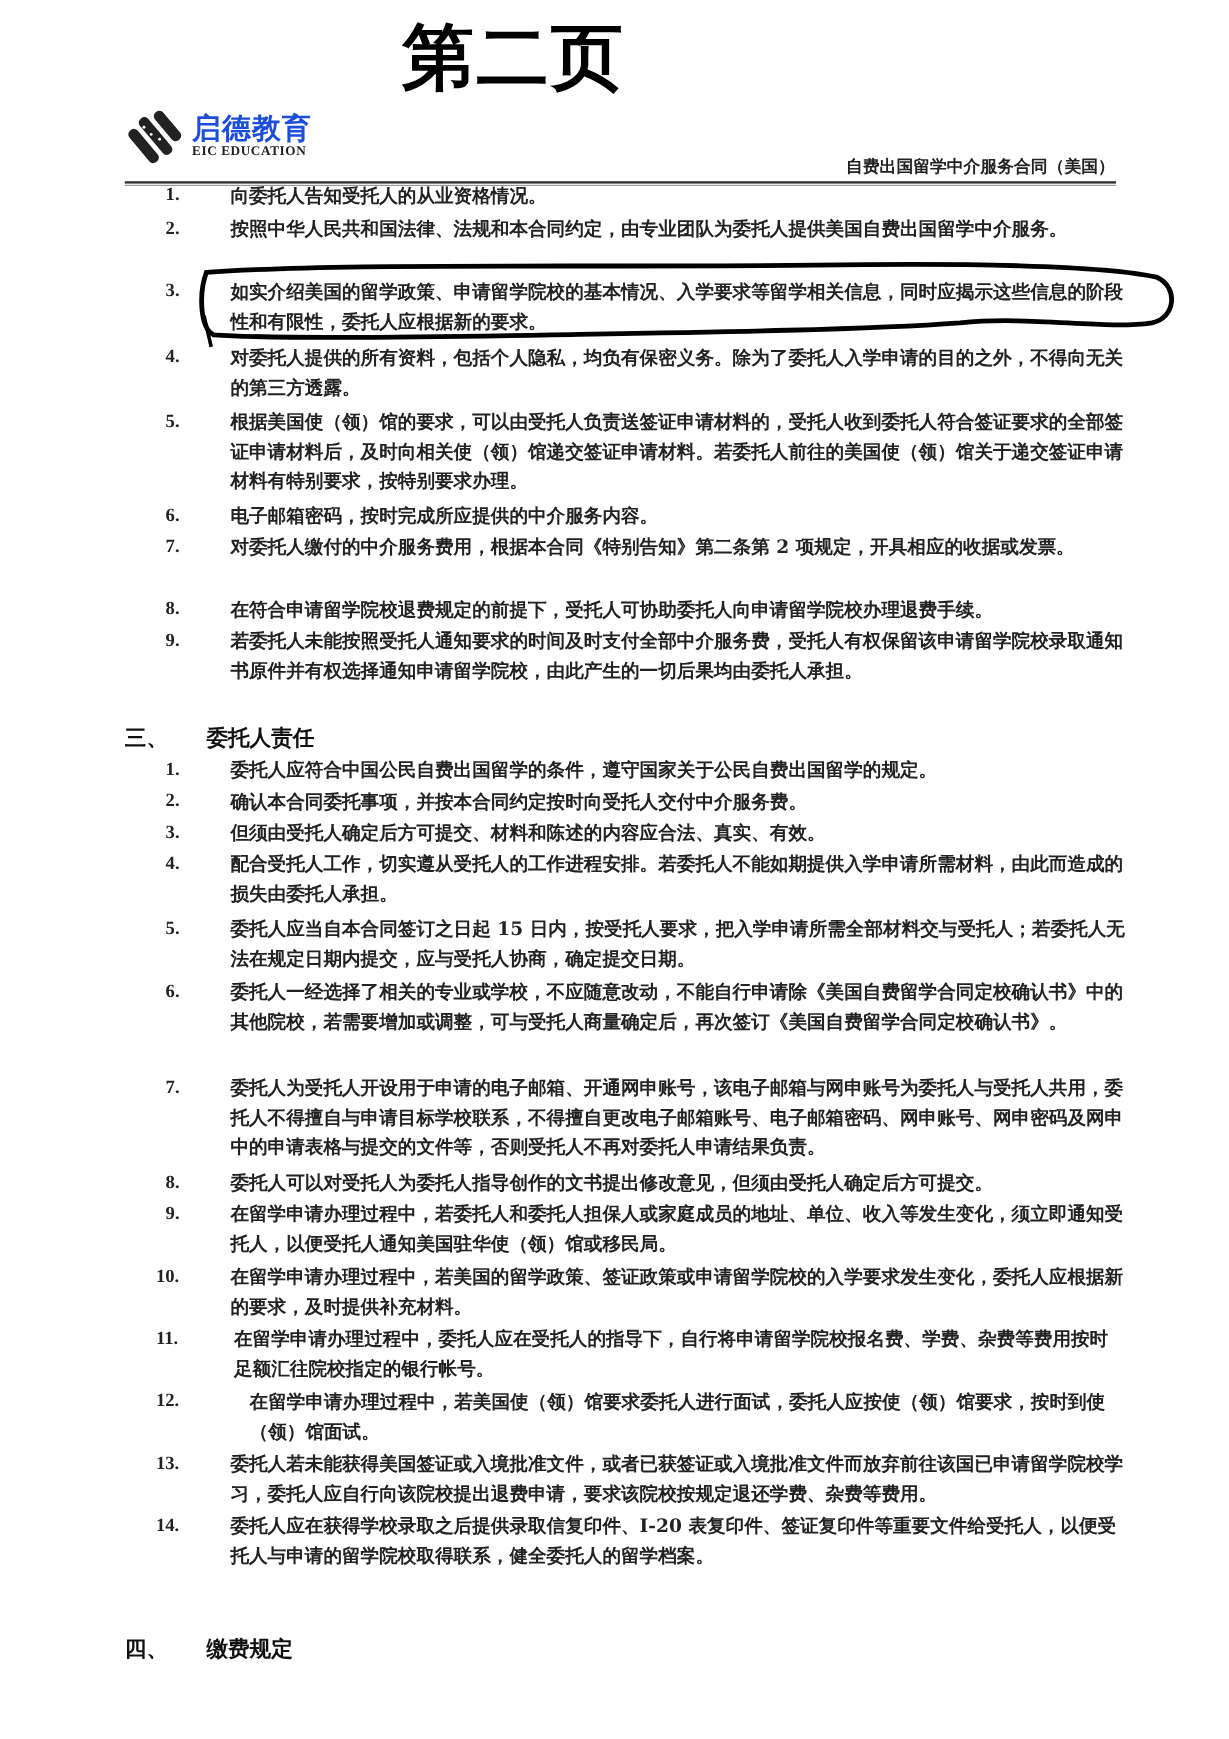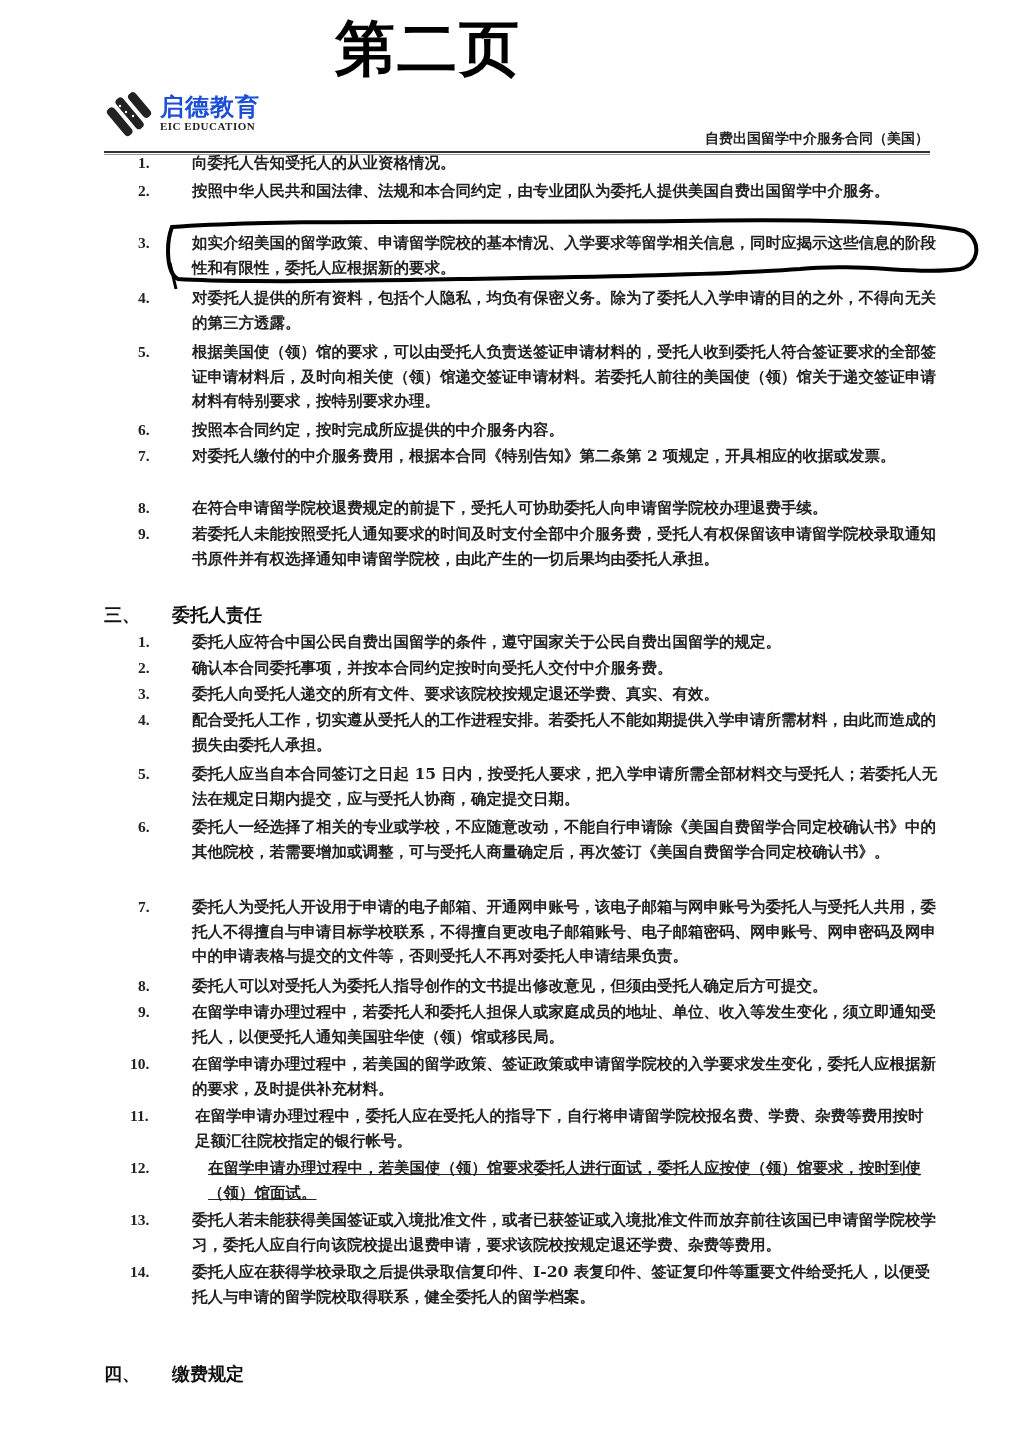--- a/index.html
+++ b/index.html
@@ -79,21 +79,21 @@
   <div class="item" style="top:286px">
       <span class="num">4.</span>
       <span class="txt">对委托人提供的所有资料，包括个人隐私，均负有保密义务。除为了委托人入学申请的目的之外，不得向无关的第三方透露。</span>
     </div>
   <div class="item" style="top:340px">
       <span class="num">5.</span>
       <span class="txt">根据美国使（领）馆的要求，可以由受托人负责送签证申请材料的，受托人收到委托人符合签证要求的全部签证申请材料后，及时向相关使（领）馆递交签证申请材料。若委托人前往的美国使（领）馆关于递交签证申请材料有特别要求，按特别要求办理。</span>
     </div>
   <div class="item" style="top:418px">
       <span class="num">6.</span>
-      <span class="txt">按照本合同约定，按时完成所应提供的中介服务内容。</span>
+      <span class="txt">电子邮箱密码，按时完成所应提供的中介服务内容。</span>
     </div>
   <div class="item" style="top:444px">
       <span class="num">7.</span>
       <span class="txt">对委托人缴付的中介服务费用，根据本合同《特别告知》第二条第 2 项规定，开具相应的收据或发票。</span>
     </div>
   <div class="item" style="top:496px">
       <span class="num">8.</span>
       <span class="txt">在符合申请留学院校退费规定的前提下，受托人可协助委托人向申请留学院校办理退费手续。</span>
     </div>
   <div class="item" style="top:522px">
@@ -116,21 +116,21 @@
   <div class="item" style="top:630px">
       <span class="num">1.</span>
       <span class="txt">委托人应符合中国公民自费出国留学的条件，遵守国家关于公民自费出国留学的规定。</span>
     </div>
   <div class="item" style="top:656px">
       <span class="num">2.</span>
       <span class="txt">确认本合同委托事项，并按本合同约定按时向受托人交付中介服务费。</span>
     </div>
   <div class="item" style="top:682px">
       <span class="num">3.</span>
-      <span class="txt">委托人向受托人递交的所有文件、要求该院校按规定退还学费、真实、有效。</span>
+      <span class="txt">但须由受托人确定后方可提交、材料和陈述的内容应合法、真实、有效。</span>
     </div>
   <div class="item" style="top:708px">
       <span class="num">4.</span>
       <span class="txt">配合受托人工作，切实遵从受托人的工作进程安排。若委托人不能如期提供入学申请所需材料，由此而造成的损失由委托人承担。</span>
     </div>
   <div class="item" style="top:762px">
       <span class="num">5.</span>
       <span class="txt">委托人应当自本合同签订之日起 15 日内，按受托人要求，把入学申请所需全部材料交与受托人；若委托人无法在规定日期内提交，应与受托人协商，确定提交日期。</span>
     </div>
   <div class="item" style="top:815px">
@@ -150,21 +150,21 @@
       <span class="txt">在留学申请办理过程中，若委托人和委托人担保人或家庭成员的地址、单位、收入等发生变化，须立即通知受托人，以便受托人通知美国驻华使（领）馆或移民局。</span>
     </div>
   <div class="item" style="top:1052px; left:130px; width:808px;">
       <span class="num">10.</span>
       <span class="txt" style="margin-left:43px">在留学申请办理过程中，若美国的留学政策、签证政策或申请留学院校的入学要求发生变化，委托人应根据新的要求，及时提供补充材料。</span>
     </div>
   <div class="item" style="top:1104px; left:130px; width:808px;">
       <span class="num">11.</span>
       <span class="txt" style="margin-left:46px">在留学申请办理过程中，委托人应在受托人的指导下，自行将申请留学院校报名费、学费、杂费等费用按时足额汇往院校指定的银行帐号。</span>
     </div>
-  <div class="item" style="top:1156px; left:130px; width:808px;text-decoration:underline;">
+  <div class="item" style="top:1156px; left:130px; width:808px;">
       <span class="num">12.</span>
       <span class="txt" style="margin-left:59px">在留学申请办理过程中，若美国使（领）馆要求委托人进行面试，委托人应按使（领）馆要求，按时到使（领）馆面试。</span>
     </div>
   <div class="item" style="top:1208px; left:130px; width:808px;">
       <span class="num">13.</span>
       <span class="txt" style="margin-left:43px">委托人若未能获得美国签证或入境批准文件，或者已获签证或入境批准文件而放弃前往该国已申请留学院校学习，委托人应自行向该院校提出退费申请，要求该院校按规定退还学费、杂费等费用。</span>
     </div>
   <div class="item" style="top:1260px; left:130px; width:808px;">
       <span class="num">14.</span>
       <span class="txt" style="margin-left:43px">委托人应在获得学校录取之后提供录取信复印件、I-20 表复印件、签证复印件等重要文件给受托人，以便受托人与申请的留学院校取得联系，健全委托人的留学档案。</span>

